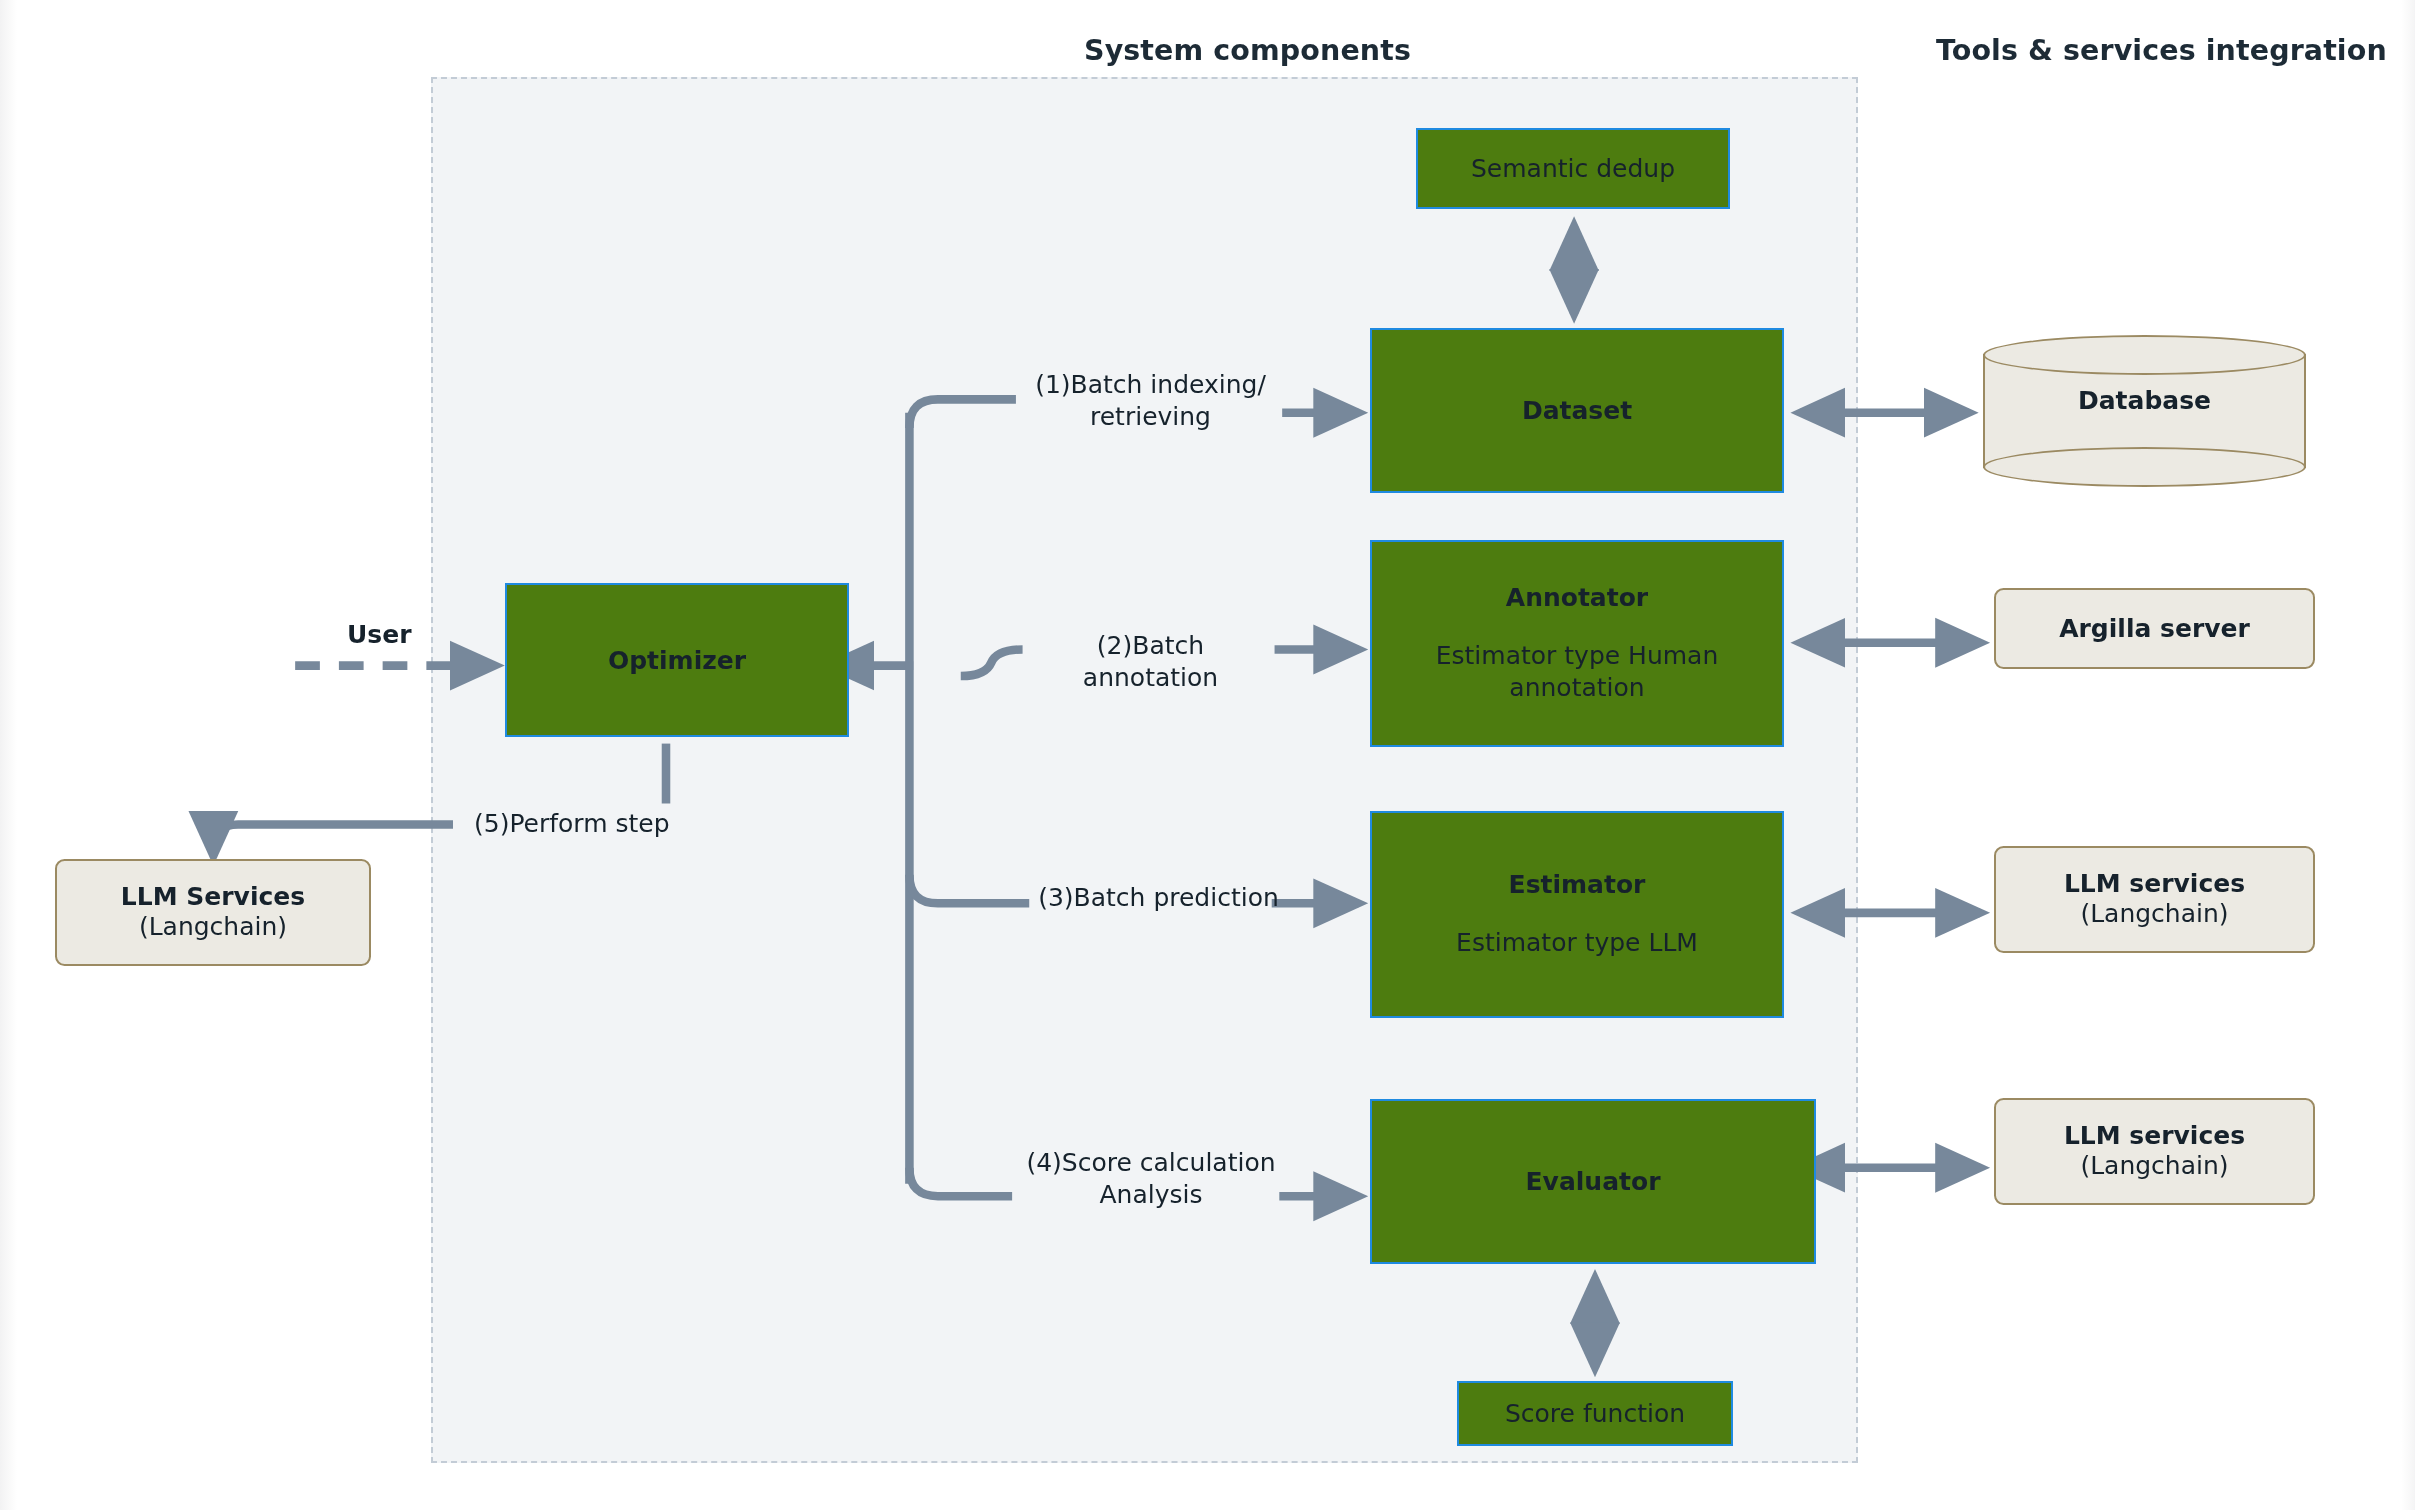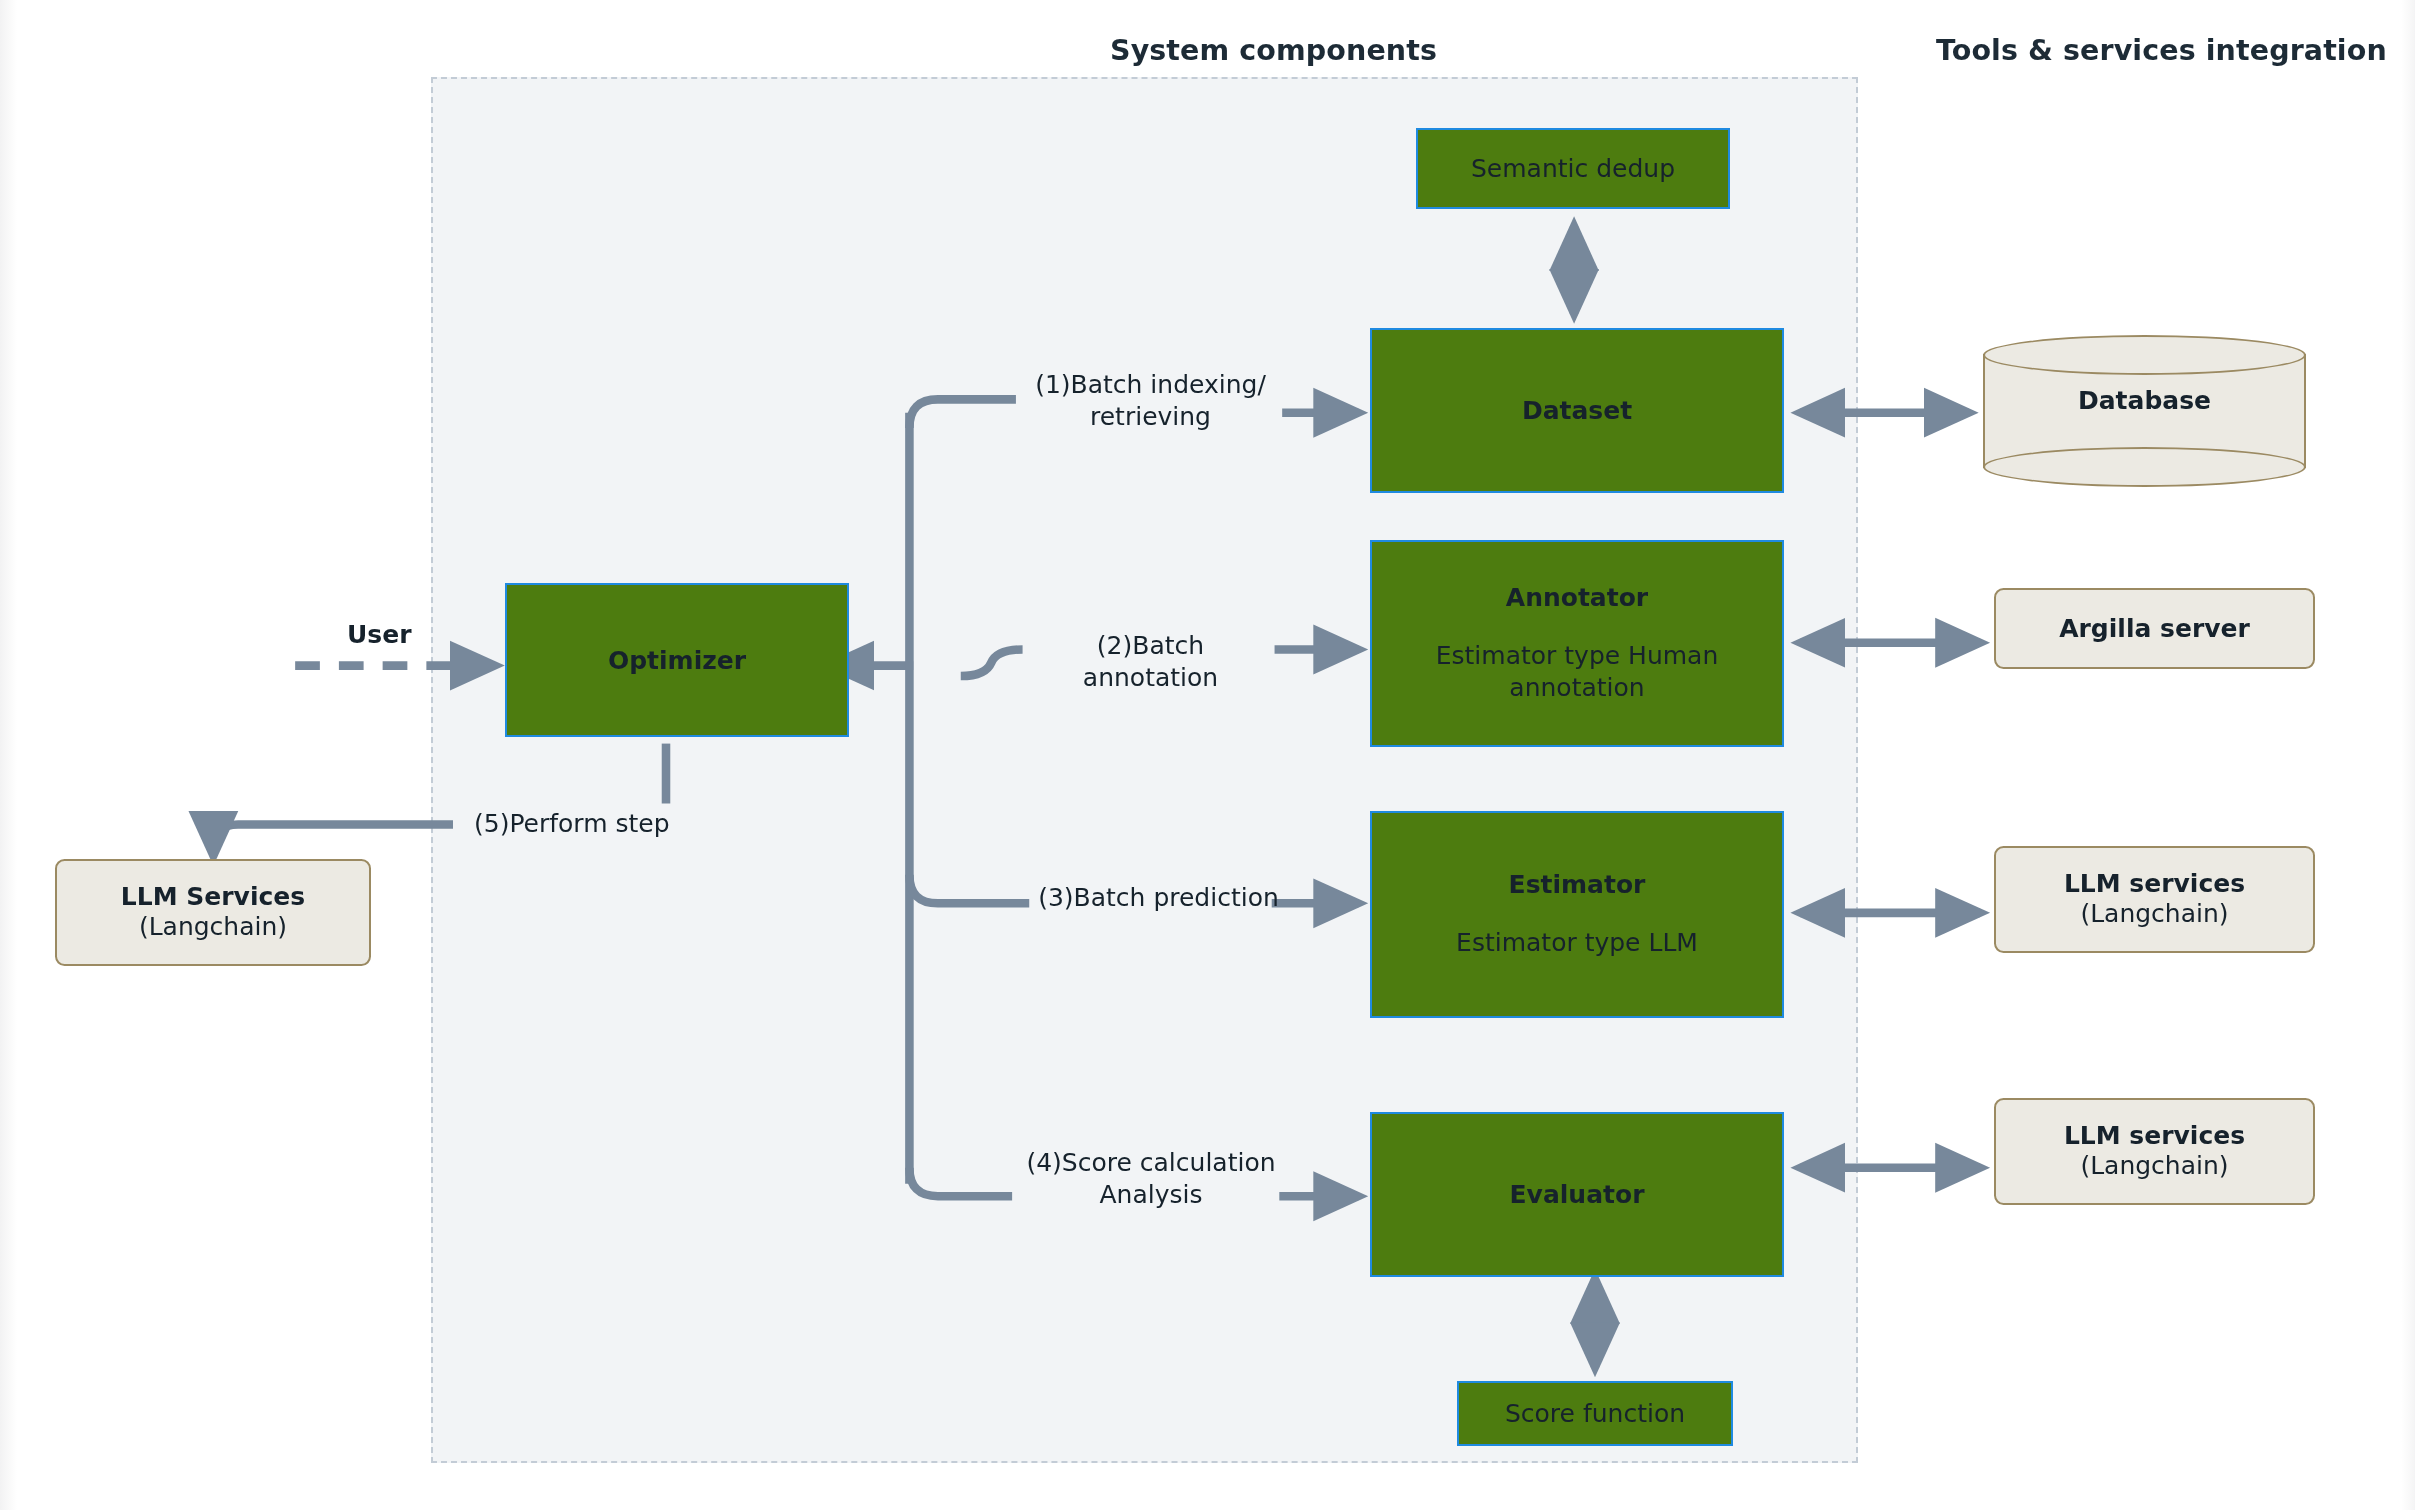--- a/index.html
+++ b/index.html
@@ -34,21 +34,21 @@
 
   
   .heading {
     position: absolute;
     font-weight: bold;
     color: #1d2b36;
     font-size: 28.5px;
     letter-spacing: 0.1px;
     white-space: nowrap;
   }
-  #h-system { left: 1084px; top: 34px; margin-left: 26px; }
+  #h-system { left: 1084px; top: 34px; }
   #h-tools  { left: 1936px; top: 34px; text-align: center; }
 
   
   #system-container {
     position: absolute;
     left: 431px; top: 77px;
     width: 1427px; height: 1386px;
     background: #f2f4f6;
     border: 2.9px dashed #c3ccd6;
     box-sizing: border-box;
@@ -123,21 +123,21 @@
     font-size: 25px;
     font-weight: bold;
     color: #16222c;
   }
 
   
   #node-semantic-dedup { left: 1416px; top: 128px;  width: 314px; height: 81px;  }
   #node-dataset        { left: 1370px; top: 328px;  width: 414px; height: 165px; }
   #node-annotator      { left: 1370px; top: 540px;  width: 414px; height: 207px; }
   #node-predictor      { left: 1370px; top: 811px;  width: 414px; height: 207px; }
-  #node-evaluator      { left: 1370px; top: 1099px; width: 414px; height: 165px; margin-top: 13px; }
+  #node-evaluator      { left: 1370px; top: 1099px; width: 446px; height: 165px; }
   #node-score-function { left: 1457px; top: 1381px; width: 276px; height: 65px;  }
   #node-optimizer      { left: 505px;  top: 583px;  width: 344px; height: 154px; }
 
   #node-argilla        { left: 1994px; top: 588px;  width: 321px; height: 81px;  }
   #node-llm-right-1    { left: 1994px; top: 846px;  width: 321px; height: 107px; }
   #node-llm-right-2    { left: 1994px; top: 1098px; width: 321px; height: 107px; }
   #node-llm-left       { left: 55px;   top: 859px;  width: 316px; height: 107px; }
 
   
   .edge-label {

